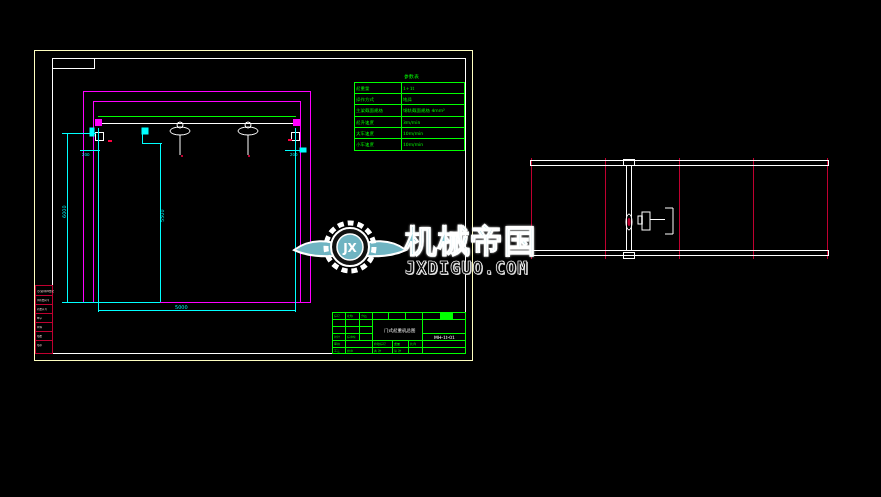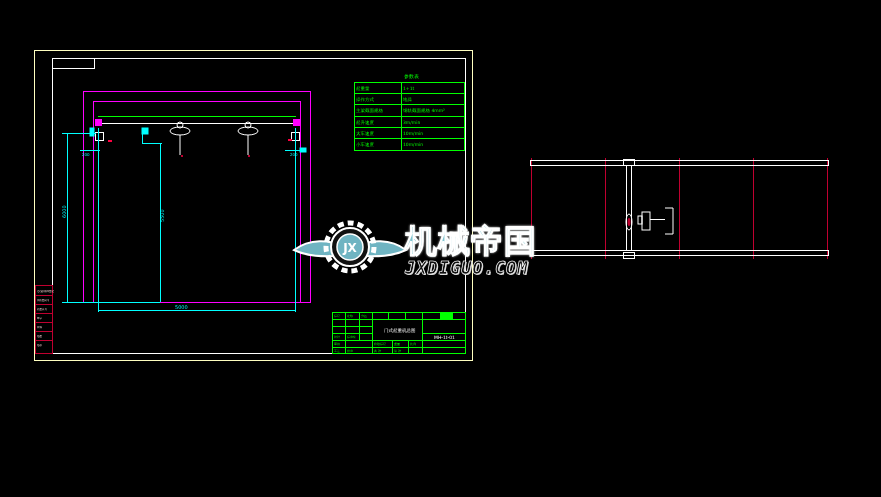--- a/index.html
+++ b/index.html
@@ -2,21 +2,21 @@
 <html><head>
 <meta charset="utf-8">
 <style>
   html, body { margin:0; padding:0; background:#000; }
   body { width:881px; height:497px; position:relative; overflow:hidden; font-family:"DejaVu Sans", sans-serif; }
   .abs { position:absolute; }
   svg text { font-family:"DejaVu Sans", sans-serif; }
   .logo-cn { position:absolute; left:405px; top:220px; font-family:"DejaVu Sans", sans-serif; font-weight:bold; font-size:32px; color:#7fc4d0; letter-spacing:1px;
     -webkit-text-stroke:1px #fff; text-shadow:0 0 2px #fff, 0 0 3px #fff; }
   .logo-en { position:absolute; left:405px; top:258px; font-family:"DejaVu Sans Mono", monospace; font-weight:bold; font-size:17px; color:#111; letter-spacing:1px;
-    -webkit-text-stroke:0.6px #fff; text-shadow:0 0 1px #fff, 1px 1px 0 #ccc;font-style:italic; }
+    -webkit-text-stroke:0.6px #fff; text-shadow:0 0 1px #fff, 1px 1px 0 #ccc; }
 </style>
 </head>
 <body>
 
 <svg class="abs" style="left:0;top:0" width="881" height="497" viewBox="0 0 881 497">
 
   <rect x="34.5" y="50.5" width="438" height="310" fill="none" stroke="#ffffc0" stroke-width="1"></rect>
 
   <rect x="52.5" y="58.5" width="413" height="295" fill="none" stroke="#ffffff" stroke-width="1"></rect>
 

